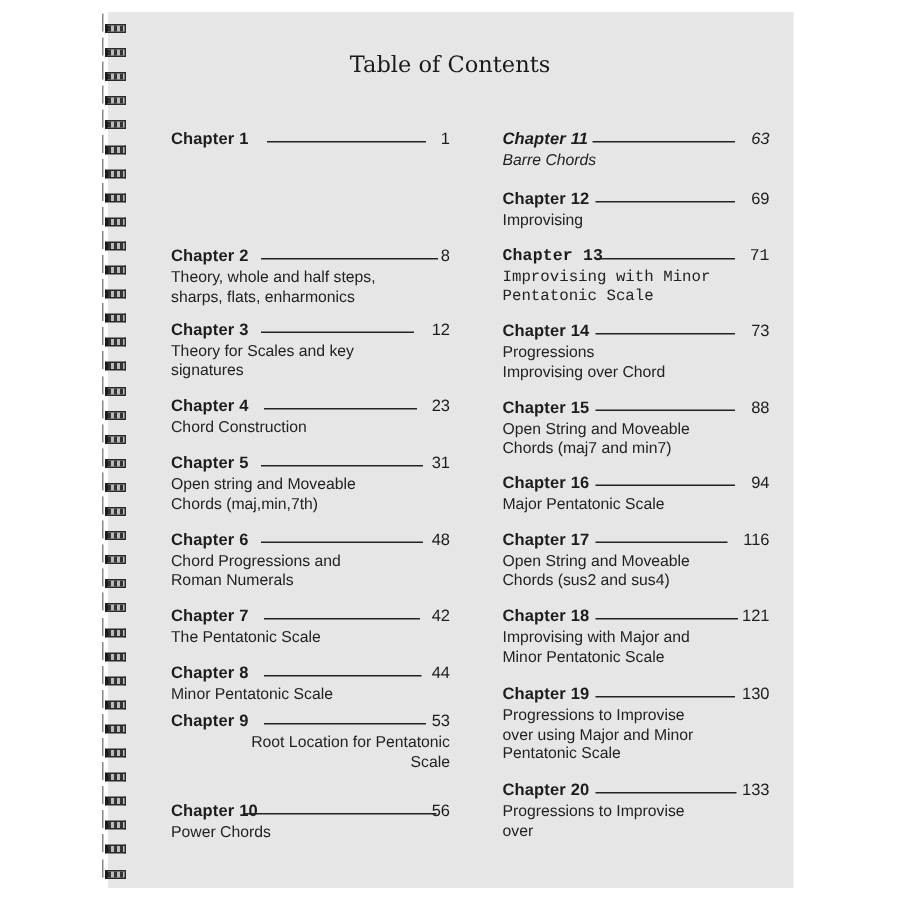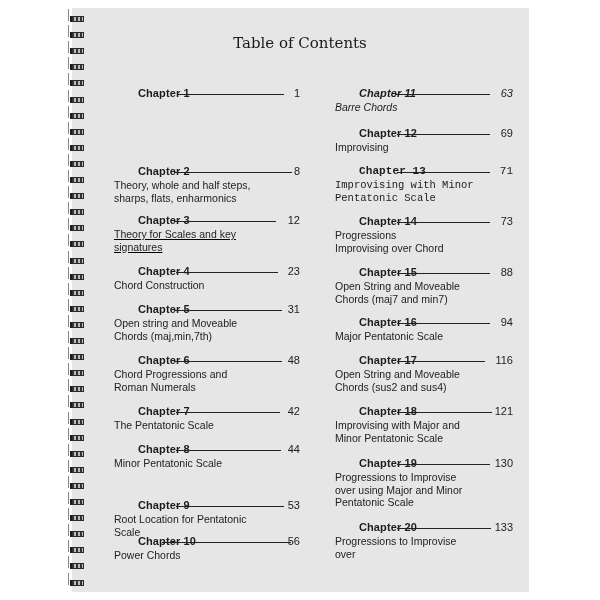--- a/index.html
+++ b/index.html
@@ -22,21 +22,21 @@
     }
     .title {
       position:absolute; left:0; width:600px; top:34px; text-align:center;
       font-family:"DejaVu Serif", serif; font-size:15px; color:#1a1a1a;
     }
     .col { position:absolute; top:87px; }
     .col.left { left:114px; width:186px; }
     .col.right { left:335px; width:178px; }
     .entry { position:absolute; left:0; right:0; }
     .head { position:relative; height:14px; }
-    .ch { font-weight:bold; font-size:11px; color:#1c1c1c; position:absolute; left:0; top:0; white-space:nowrap; letter-spacing:0.1px;margin-left:24px; }
+    .ch { font-weight:bold; font-size:11px; color:#1c1c1c; position:absolute; left:0; top:0; white-space:nowrap; letter-spacing:0.1px; }
     .rule { position:absolute; height:1px; background:#222; top:7px; }
     .pg { position:absolute; right:0; top:0; font-size:11px; color:#1c1c1c; }
     .desc { font-size:10.5px; color:#222; line-height:12.5px; margin-top:0; }
   </style>
 </head>
 <body>
 
 <div class="page"></div>
 <div class="spiral" id="spiral">
     <div class="ring" style="top: 0px;"></div>
@@ -91,21 +91,21 @@
       <div class="head">
         <span class="ch">Chapter 2</span>
         <span class="rule" style="left: 60px; width: 118px;"></span>
         <span class="pg">8</span>
       </div>
       <div class="desc">
         <div>Theory, whole and half steps,</div>
         <div>sharps, flats, enharmonics</div>
       </div>
     </div>
-    <div class="entry" style="top: 127px; text-decoration: underline;">
+    <div class="entry" style="top: 127px;">
       <div class="head">
         <span class="ch">Chapter 3</span>
         <span class="rule" style="left: 60px; width: 102px;"></span>
         <span class="pg">12</span>
       </div>
       <div class="desc">
         <div>Theory for Scales and key</div>
         <div>signatures</div>
       </div>
     </div>
@@ -154,21 +154,21 @@
     <div class="entry" style="top: 356px;">
       <div class="head">
         <span class="ch">Chapter 8</span>
         <span class="rule" style="left: 62px; width: 105px;"></span>
         <span class="pg">44</span>
       </div>
       <div class="desc">
         <div>Minor Pentatonic Scale</div>
       </div>
     </div>
-    <div class="entry" style="top: 412px;">
+    <div class="entry" style="top: 388px; text-align: right;">
       <div class="head">
         <span class="ch">Chapter 9</span>
         <span class="rule" style="left: 62px; width: 108px;"></span>
         <span class="pg">53</span>
       </div>
       <div class="desc">
         <div>Root Location for Pentatonic</div>
         <div>Scale</div>
       </div>
     </div>

